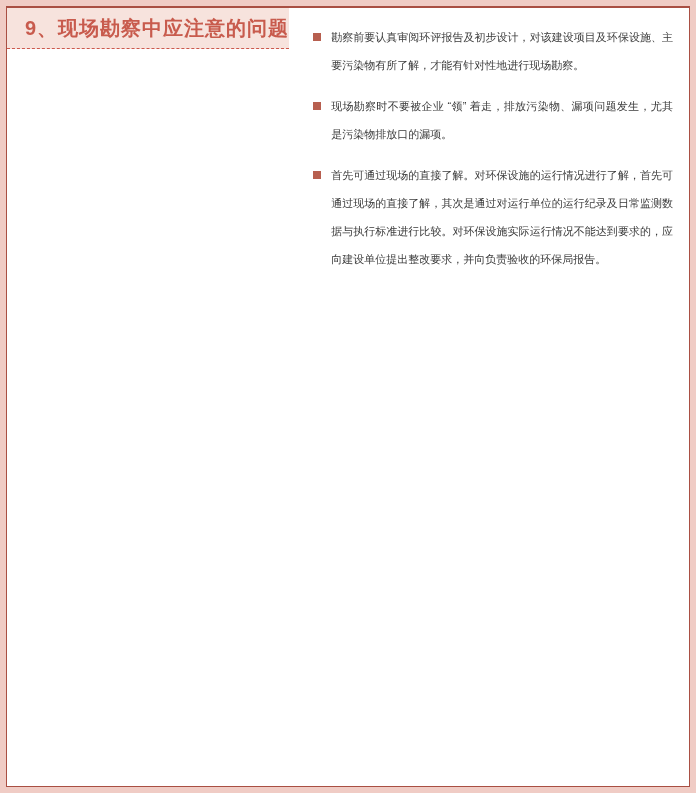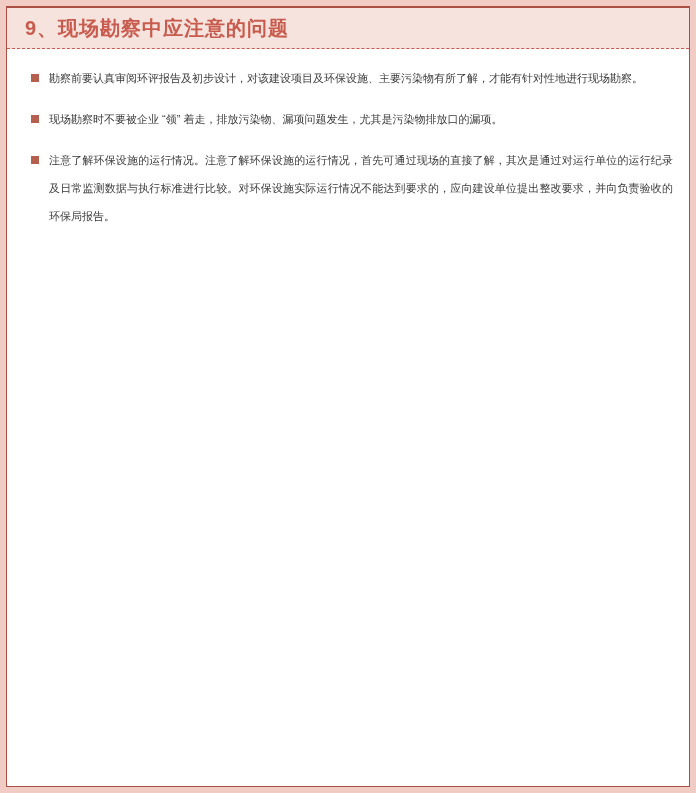--- a/index.html
+++ b/index.html
@@ -12,21 +12,21 @@
     background: #f0ccc5;           
     padding: 6px;
   }
   .box {
     width: 100%;
     height: 781px;
     background: #ffffff;
     border: 1px solid #a94f43;
     border-top-width: 2px;
     display: flex;
-    flex-direction: column;
+    flex-direction: row;
     overflow: hidden;
   }
   .header {
     background: #f7e3dd;           
     border-bottom: 1px dashed #cc5a4e;
     height: 41px;
     display: flex;
     align-items: center;
     padding-left: 18px;
     flex: none;
@@ -77,17 +77,17 @@
       <li>
         <span class="sq"></span>
         <span class="txt">勘察前要认真审阅环评报告及初步设计，对该建设项目及环保设施、主要污染物有所了解，才能有针对性地进行现场勘察。</span>
       </li>
       <li>
         <span class="sq"></span>
         <span class="txt">现场勘察时不要被企业 “领” 着走，排放污染物、漏项问题发生，尤其是污染物排放口的漏项。</span>
       </li>
       <li>
         <span class="sq"></span>
-        <span class="txt">注意了解环保设施的运行情况。注意了解环保设施的运行情况，首先可通过现场的直接了解，其次是通过对运行单位的运行纪录及日常监测数据与执行标准进行比较。对环保设施实际运行情况不能达到要求的，应向建设单位提出整改要求，并向负责验收的环保局报告。</span>
+        <span class="txt">首先可通过现场的直接了解。对环保设施的运行情况进行了解，首先可通过现场的直接了解，其次是通过对运行单位的运行纪录及日常监测数据与执行标准进行比较。对环保设施实际运行情况不能达到要求的，应向建设单位提出整改要求，并向负责验收的环保局报告。</span>
       </li>
     </ul>
   </div>
 </div>
 
 </body></html>

